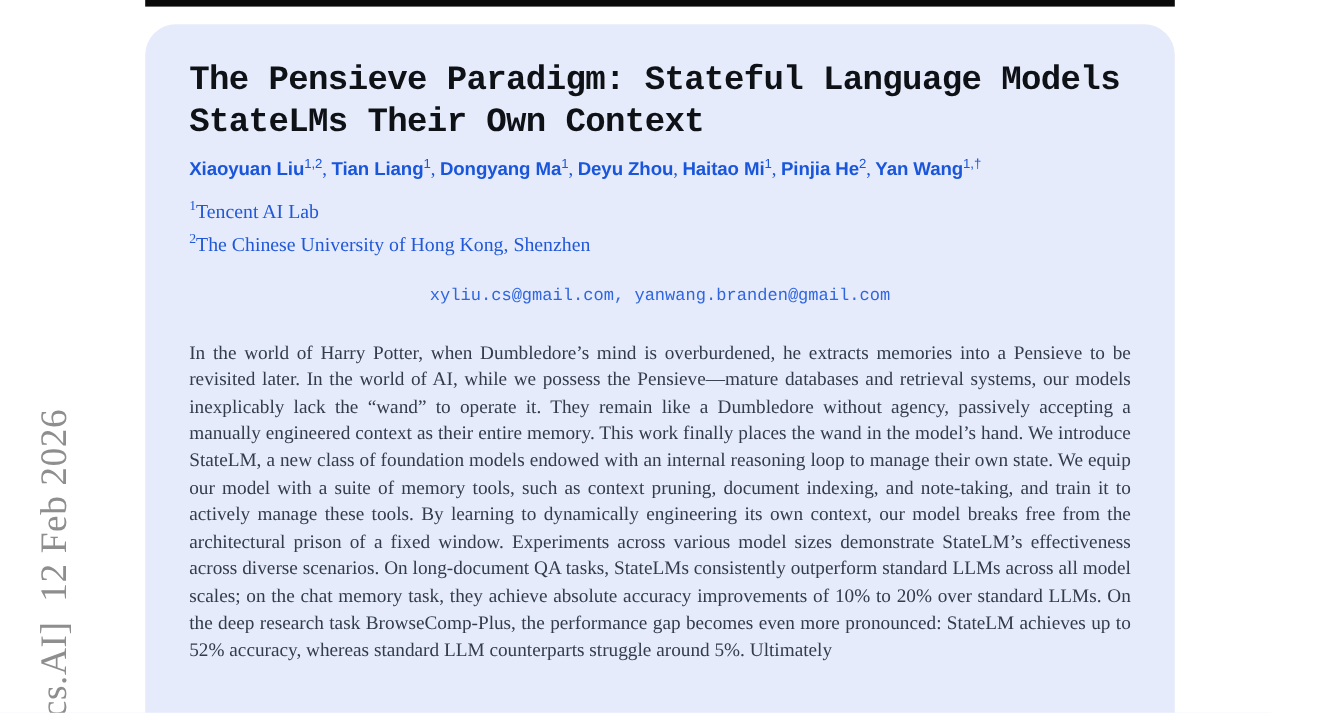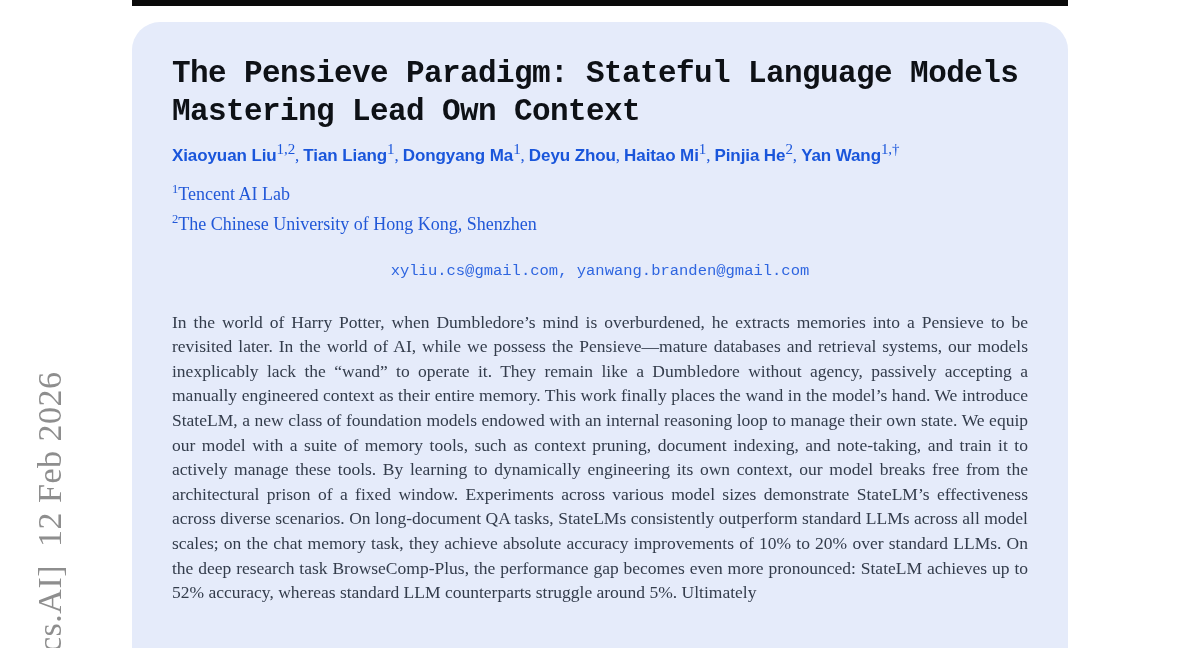--- a/index.html
+++ b/index.html
@@ -38,21 +38,21 @@
     font-size:31px;line-height:38px;font-weight:bold;letter-spacing:-0.6px;
     font-family:Liberation Mono, monospace;
   }
   .title .tline{display:block;white-space:nowrap;}
   .authors{
     margin-top:10px;white-space:nowrap;
     font-size:17px;font-weight:bold;color:var(--accent-blue);
     letter-spacing:-0.1px;
   }
   .authors sup{
-    font-family:Liberation Serif, serif;font-weight:normal;font-size:15px;
+    font-family:Liberation Sans, sans-serif;font-weight:normal;font-size:12px;
   }
   .authors .sep{
     font-family:"Liberation Serif", serif;font-weight:normal;
   }
   .affils{
     margin-top:11px;
     font-family:"Liberation Serif", serif;
     font-size:18px;line-height:25.5px;color:var(--affil-blue);
   }
   .affils sup{font-size:12.5px;}
@@ -73,21 +73,21 @@
 <body>
 
 <div class="topbar"></div>
 
 <div class="arxiv-stamp">cs.AI]  12 Feb 2026</div>
 
 <div class="card">
 
   <h1 class="title">
     <span class="tline">The Pensieve Paradigm: Stateful Language Models</span>
-    <span class="tline">Mastering Lead Own Context</span>
+    <span class="tline">StateLMs Their Own Context</span>
   </h1>
 
   <div class="authors" id="authors"><span><span>Xiaoyuan Liu</span><sup>1,2</sup></span><span class="sep">, </span><span><span>Tian Liang</span><sup>1</sup></span><span class="sep">, </span><span><span>Dongyang Ma</span><sup>1</sup></span><span class="sep">, </span><span><span>Deyu Zhou</span></span><span class="sep">, </span><span><span>Haitao Mi</span><sup>1</sup></span><span class="sep">, </span><span><span>Pinjia He</span><sup>2</sup></span><span class="sep">, </span><span><span>Yan Wang</span><sup>1,†</sup></span></div>
 
   <div class="affils" id="affils">
       <div class="affil-line"><sup>1</sup>Tencent AI Lab</div>
       <div class="affil-line"><sup>2</sup>The Chinese University of Hong Kong, Shenzhen</div>
     </div>
 
   <div class="emails">xyliu.cs@gmail.com, yanwang.branden@gmail.com</div>

